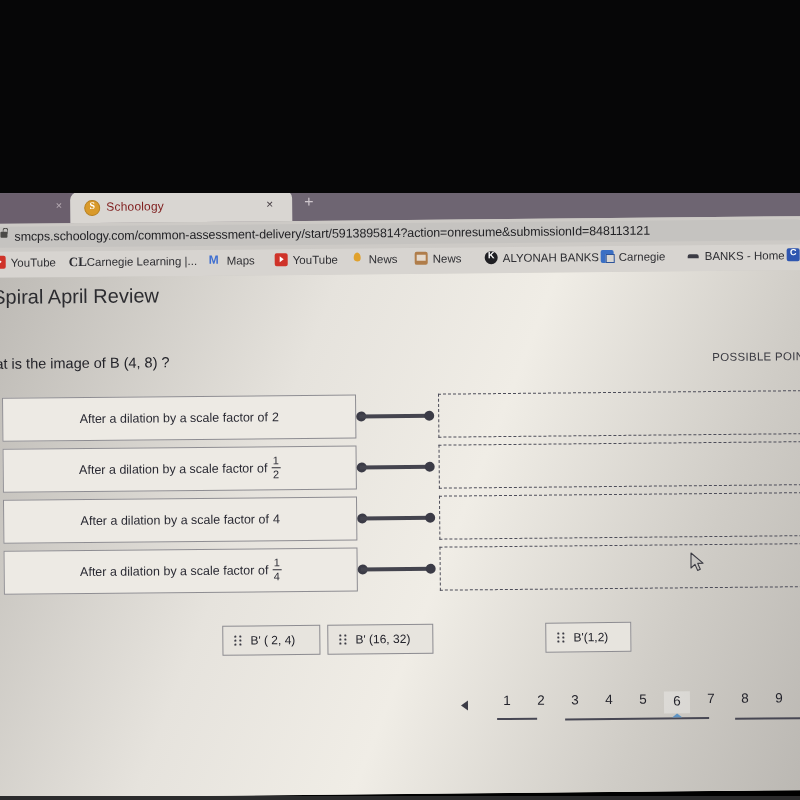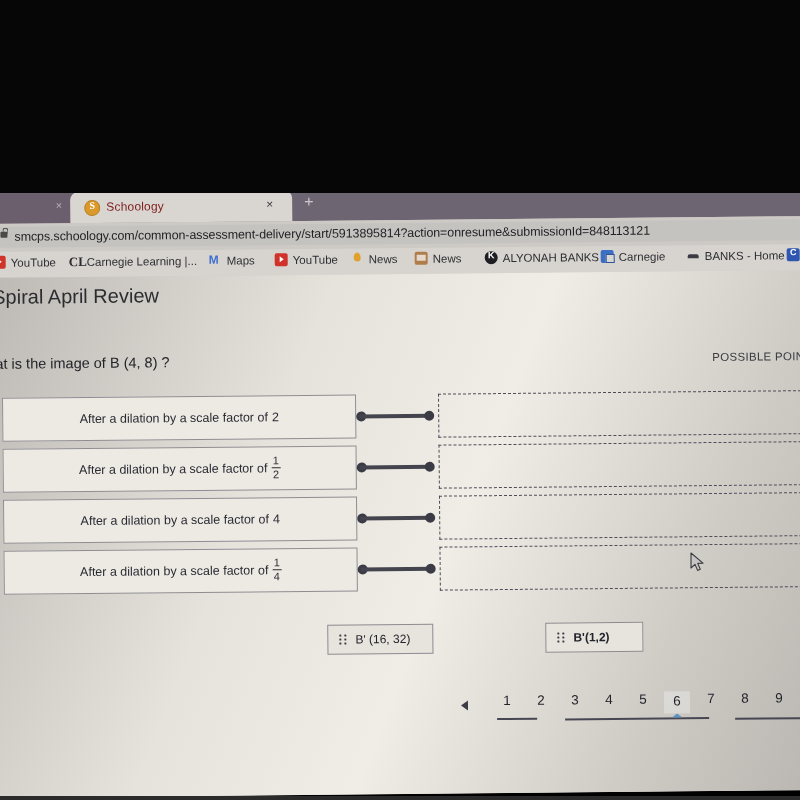--- a/index.html
+++ b/index.html
@@ -327,32 +327,43 @@
             <span class="dotL"></span>
             <span class="line"></span>
             <span class="dotR"></span>
           </div>
           <div class="dropzone"></div>
         </div>
 
       </div>
 
       <div class="tiles">
+        <div class="tile" style="left:232px;width:98px;">
+          <span class="grip">
+              <i></i>
+              <i></i>
+              <i></i>
+              <i></i>
+              <i></i>
+              <i></i>
+            </span>
+          <span class="tlabel">B' ( 2, 4)</span>
+        </div>
         <div class="tile" style="left:337px;width:106px;">
           <span class="grip">
               <i></i>
               <i></i>
               <i></i>
               <i></i>
               <i></i>
               <i></i>
             </span>
           <span class="tlabel">B' (16, 32)</span>
         </div>
-        <div class="tile" style="left:555px;width:98px;font-weight:bold;">
+        <div class="tile" style="left:555px;width:86px;">
           <span class="grip">
               <i></i>
               <i></i>
               <i></i>
               <i></i>
               <i></i>
               <i></i>
             </span>
           <span class="tlabel">B'(1,2)</span>
         </div>

